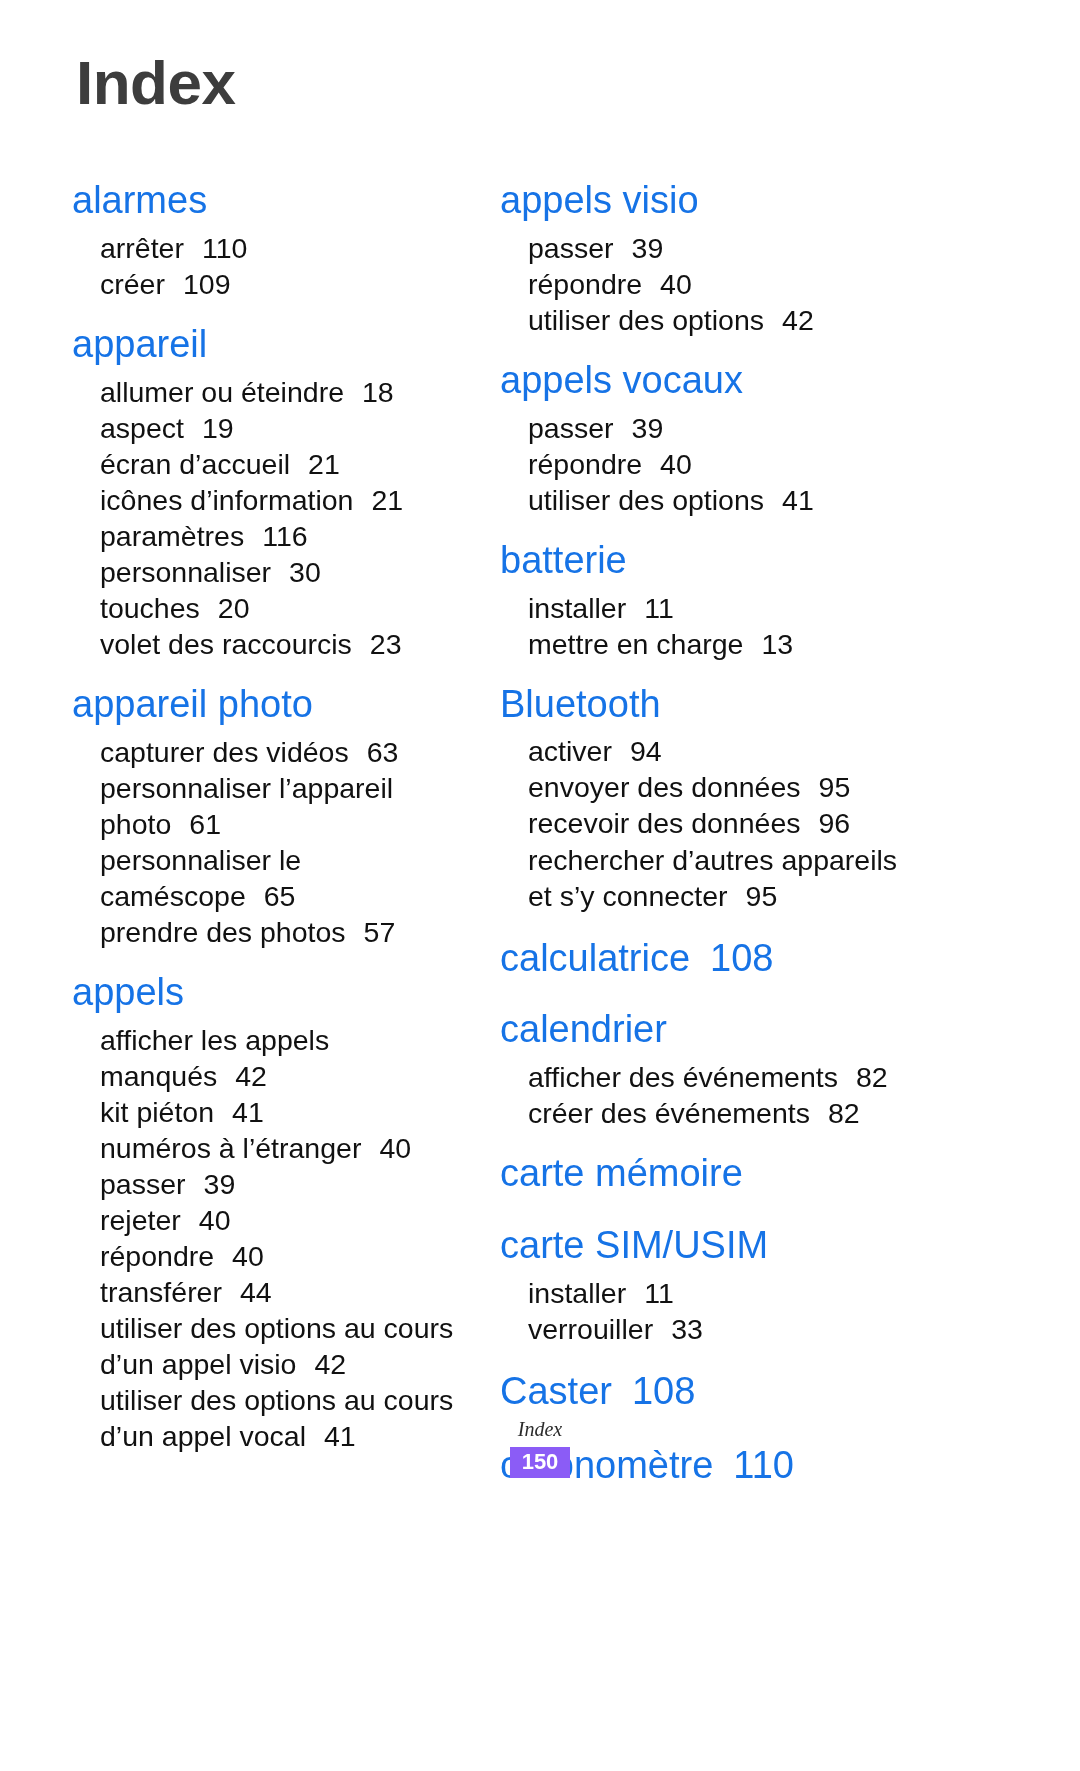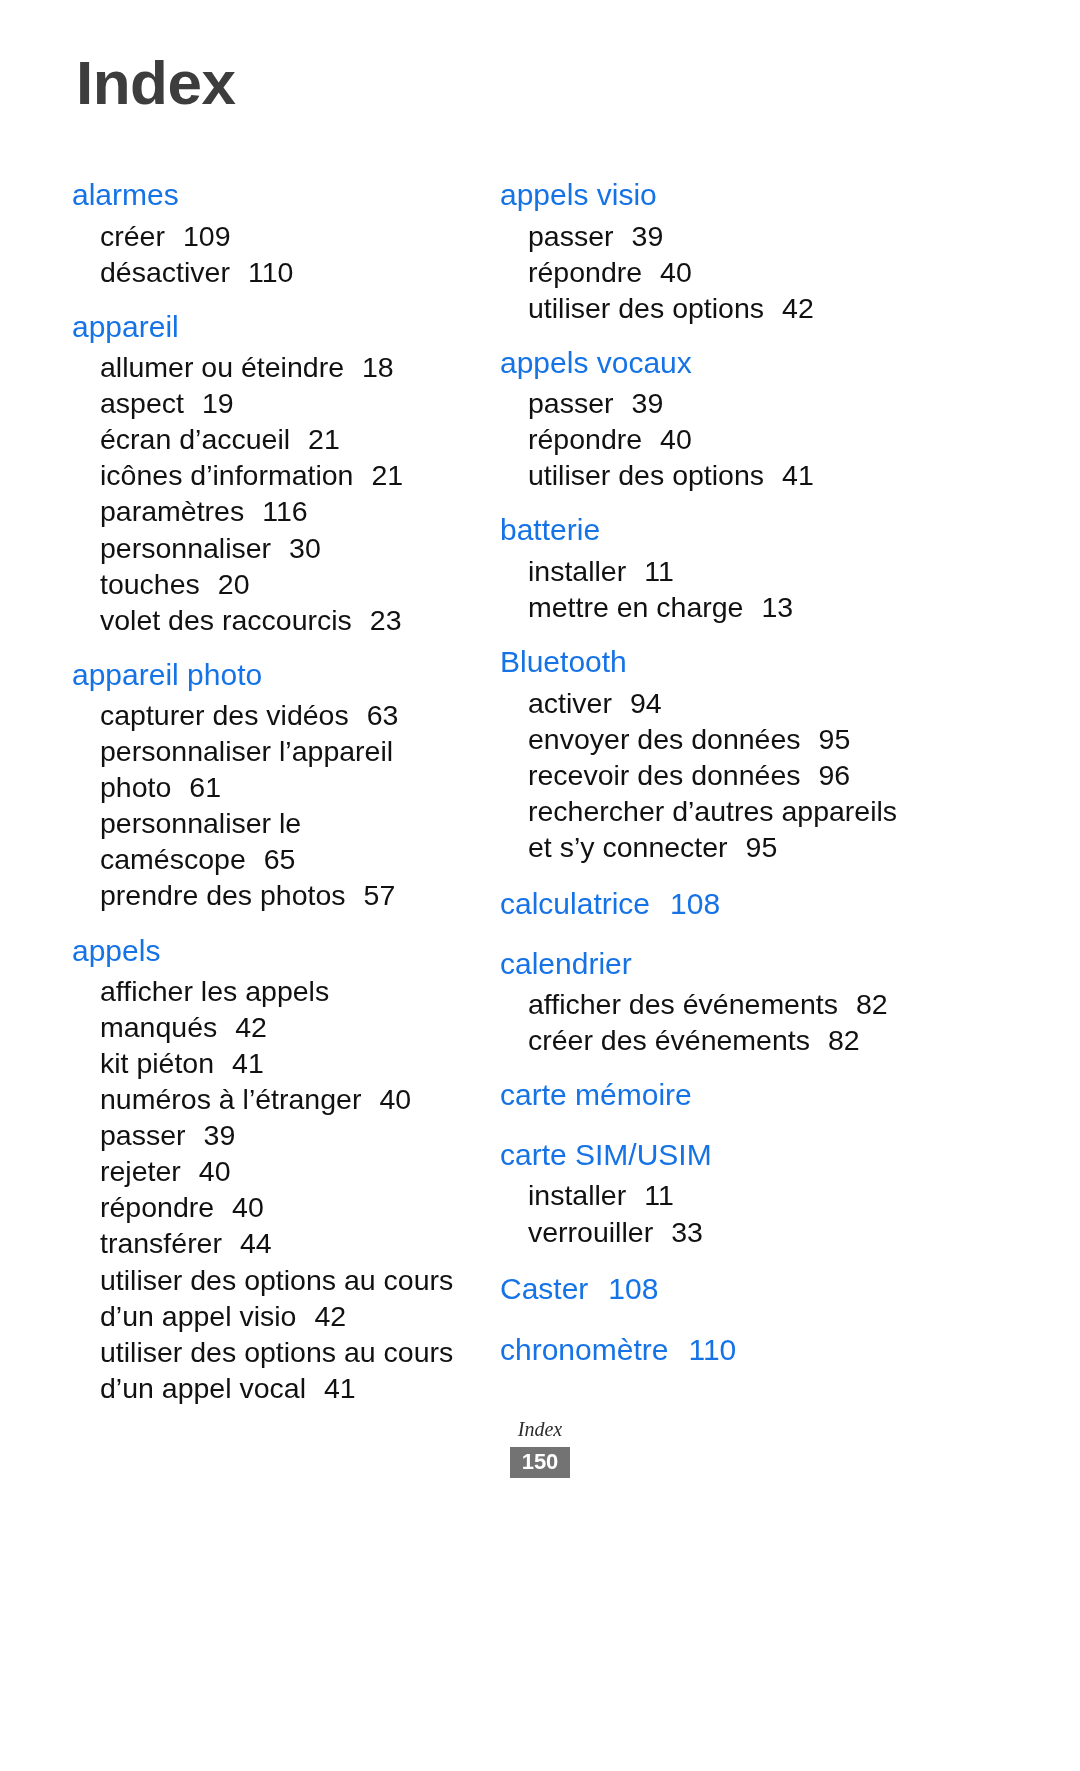--- a/index.html
+++ b/index.html
@@ -50,21 +50,21 @@
     margin-left: 72px;
   }
   .column-right {
     margin-left: 8px;
   }
   .entry-group {
     margin-bottom: 0px;
   }
   .group-head {
     color: #1673e6;
-    font-size: 30px;
+    font-size: 38px;
     line-height: 1.52;
     margin-top: 14px;
     white-space: nowrap;
   }
   .group-head .gh-term {
     color: #1673e6;
   }
   .group-head .gh-page {
     color: #1673e6;
     margin-left: 20px;
@@ -99,43 +99,43 @@
   }
   .footer-label {
     font-family: "Liberation Serif", serif;
     font-style: italic;
     font-size: 20px;
     color: #2b2b2b;
     margin-bottom: 6px;
   }
   .footer-pagenum {
     display: inline-block;
-    background: #737373;
+    background: #8b5cf6;
     color: #ffffff;
     font-size: 22px;
     font-weight: bold;
     padding: 4px 10px 5px 10px;
     line-height: 1.0;
     min-width: 40px;
   }
 </style>
 </head>
 <body>
 
 <div class="page">
 
   <div class="page-title">Index</div>
 
   <div class="columns">
     <div class="column column-left">
         <div class="entry-group">
           <div class="group-head"><span class="gh-term">alarmes</span></div>
           <ul class="sub-list">
+            <li class="sub-item"><span>arrêter</span><span class="si-page">110</span></li>
             <li class="sub-item"><span>créer</span><span class="si-page">109</span></li>
-            <li class="sub-item"><span>désactiver</span><span class="si-page">110</span></li>
           </ul>
         </div>
         <div class="entry-group">
           <div class="group-head"><span class="gh-term">appareil</span></div>
           <ul class="sub-list">
             <li class="sub-item"><span>allumer ou éteindre</span><span class="si-page">18</span></li>
             <li class="sub-item"><span>aspect</span><span class="si-page">19</span></li>
             <li class="sub-item"><span>écran d’accueil</span><span class="si-page">21</span></li>
             <li class="sub-item"><span>icônes d’information</span><span class="si-page">21</span></li>
             <li class="sub-item"><span>paramètres</span><span class="si-page">116</span></li>

